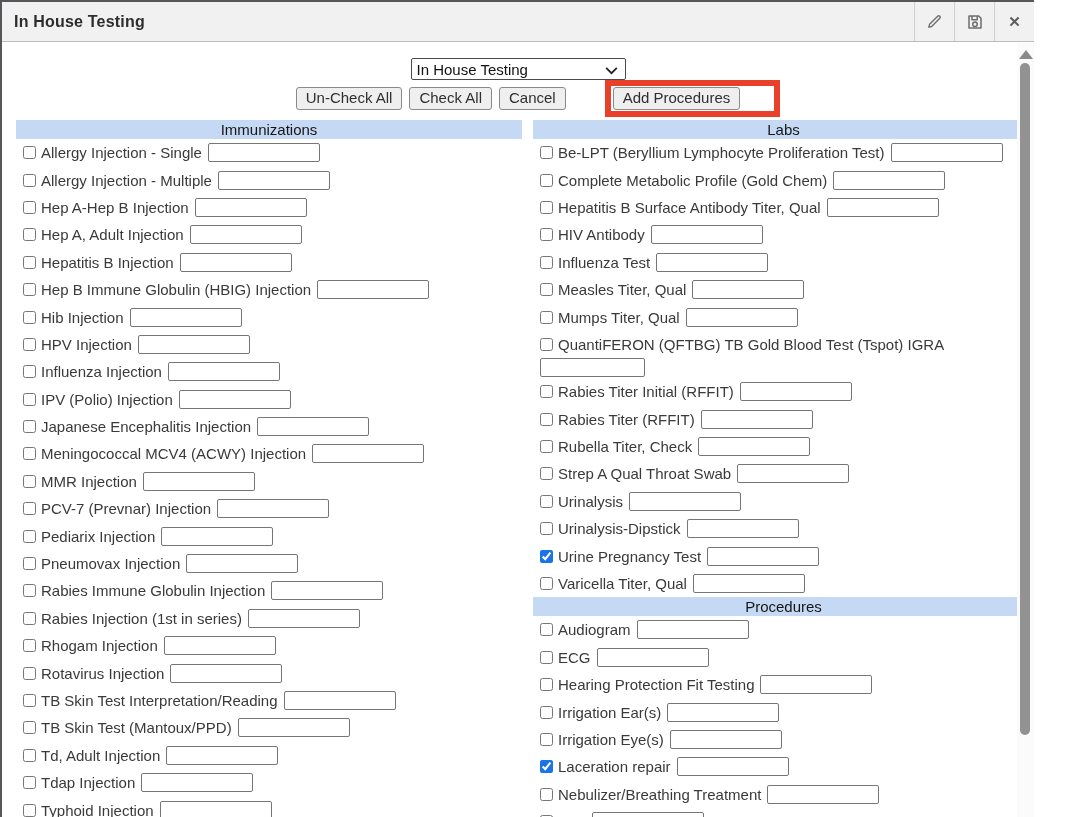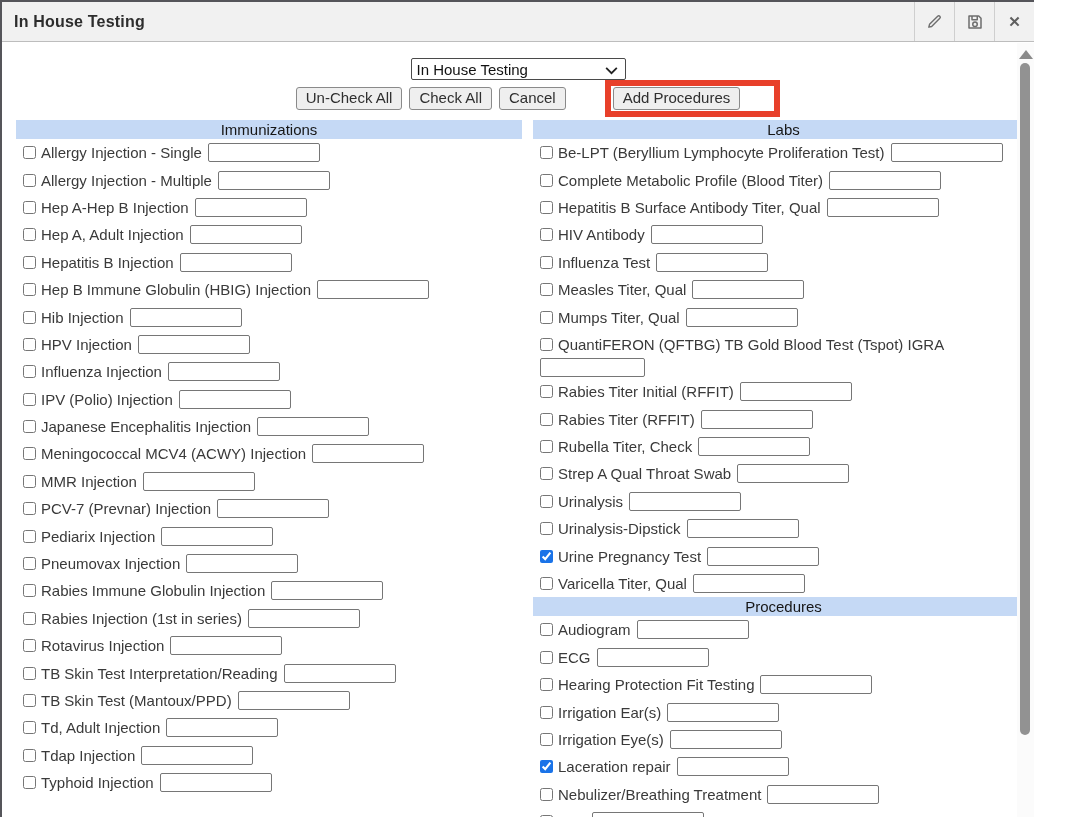--- a/index.html
+++ b/index.html
@@ -197,20 +197,25 @@
           <span class="item-label">Rabies Immune Globulin Injection</span>
           <input type="text" class="count-input" style="">
         </div>
         <div class="item-row">
           <input type="checkbox" style="">
           <span class="item-label">Rabies Injection (1st in series)</span>
           <input type="text" class="count-input" style="">
         </div>
         <div class="item-row">
           <input type="checkbox" style="">
+          <span class="item-label">Rhogam Injection</span>
+          <input type="text" class="count-input" style="">
+        </div>
+        <div class="item-row">
+          <input type="checkbox" style="">
           <span class="item-label">Rotavirus Injection</span>
           <input type="text" class="count-input" style="">
         </div>
         <div class="item-row">
           <input type="checkbox" style="">
           <span class="item-label">TB Skin Test Interpretation/Reading</span>
           <input type="text" class="count-input" style="">
         </div>
         <div class="item-row">
           <input type="checkbox" style="">
@@ -235,21 +240,21 @@
       </div>
     <div class="col col-right">
         <div class="section-header">Labs</div>
         <div class="item-row">
           <input type="checkbox" style="">
           <span class="item-label">Be-LPT (Beryllium Lymphocyte Proliferation Test)</span>
           <input type="text" class="count-input" style="">
         </div>
         <div class="item-row">
           <input type="checkbox" style="">
-          <span class="item-label">Complete Metabolic Profile (Blood Titer)</span>
+          <span class="item-label">Complete Metabolic Profile (Gold Chem)</span>
           <input type="text" class="count-input" style="">
         </div>
         <div class="item-row">
           <input type="checkbox" style="">
           <span class="item-label">Hepatitis B Surface Antibody Titer, Qual</span>
           <input type="text" class="count-input" style="">
         </div>
         <div class="item-row">
           <input type="checkbox" style="">
           <span class="item-label">HIV Antibody</span>

